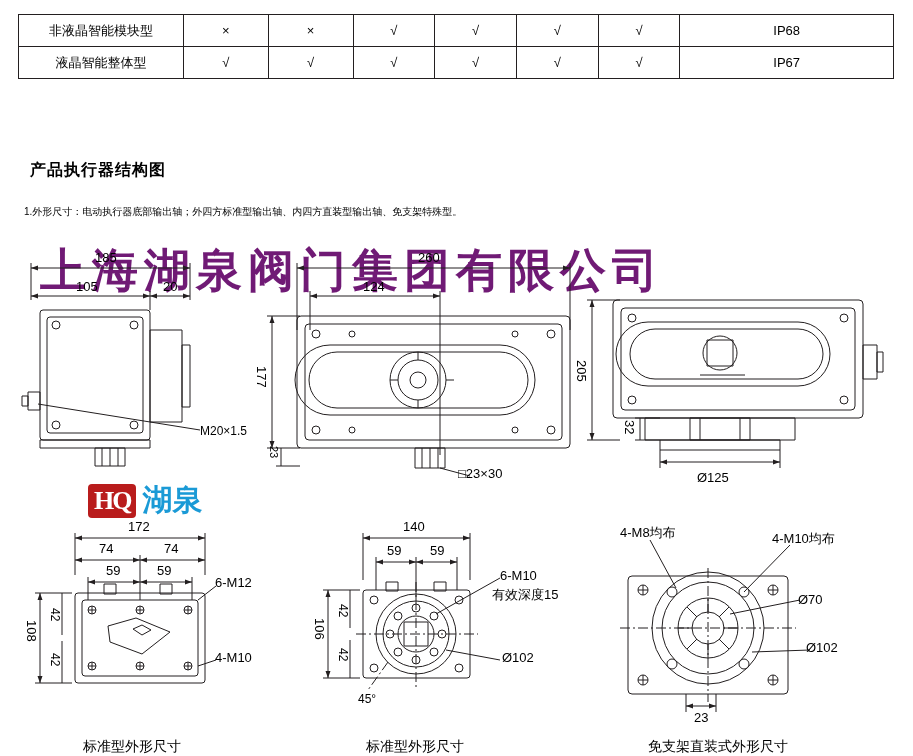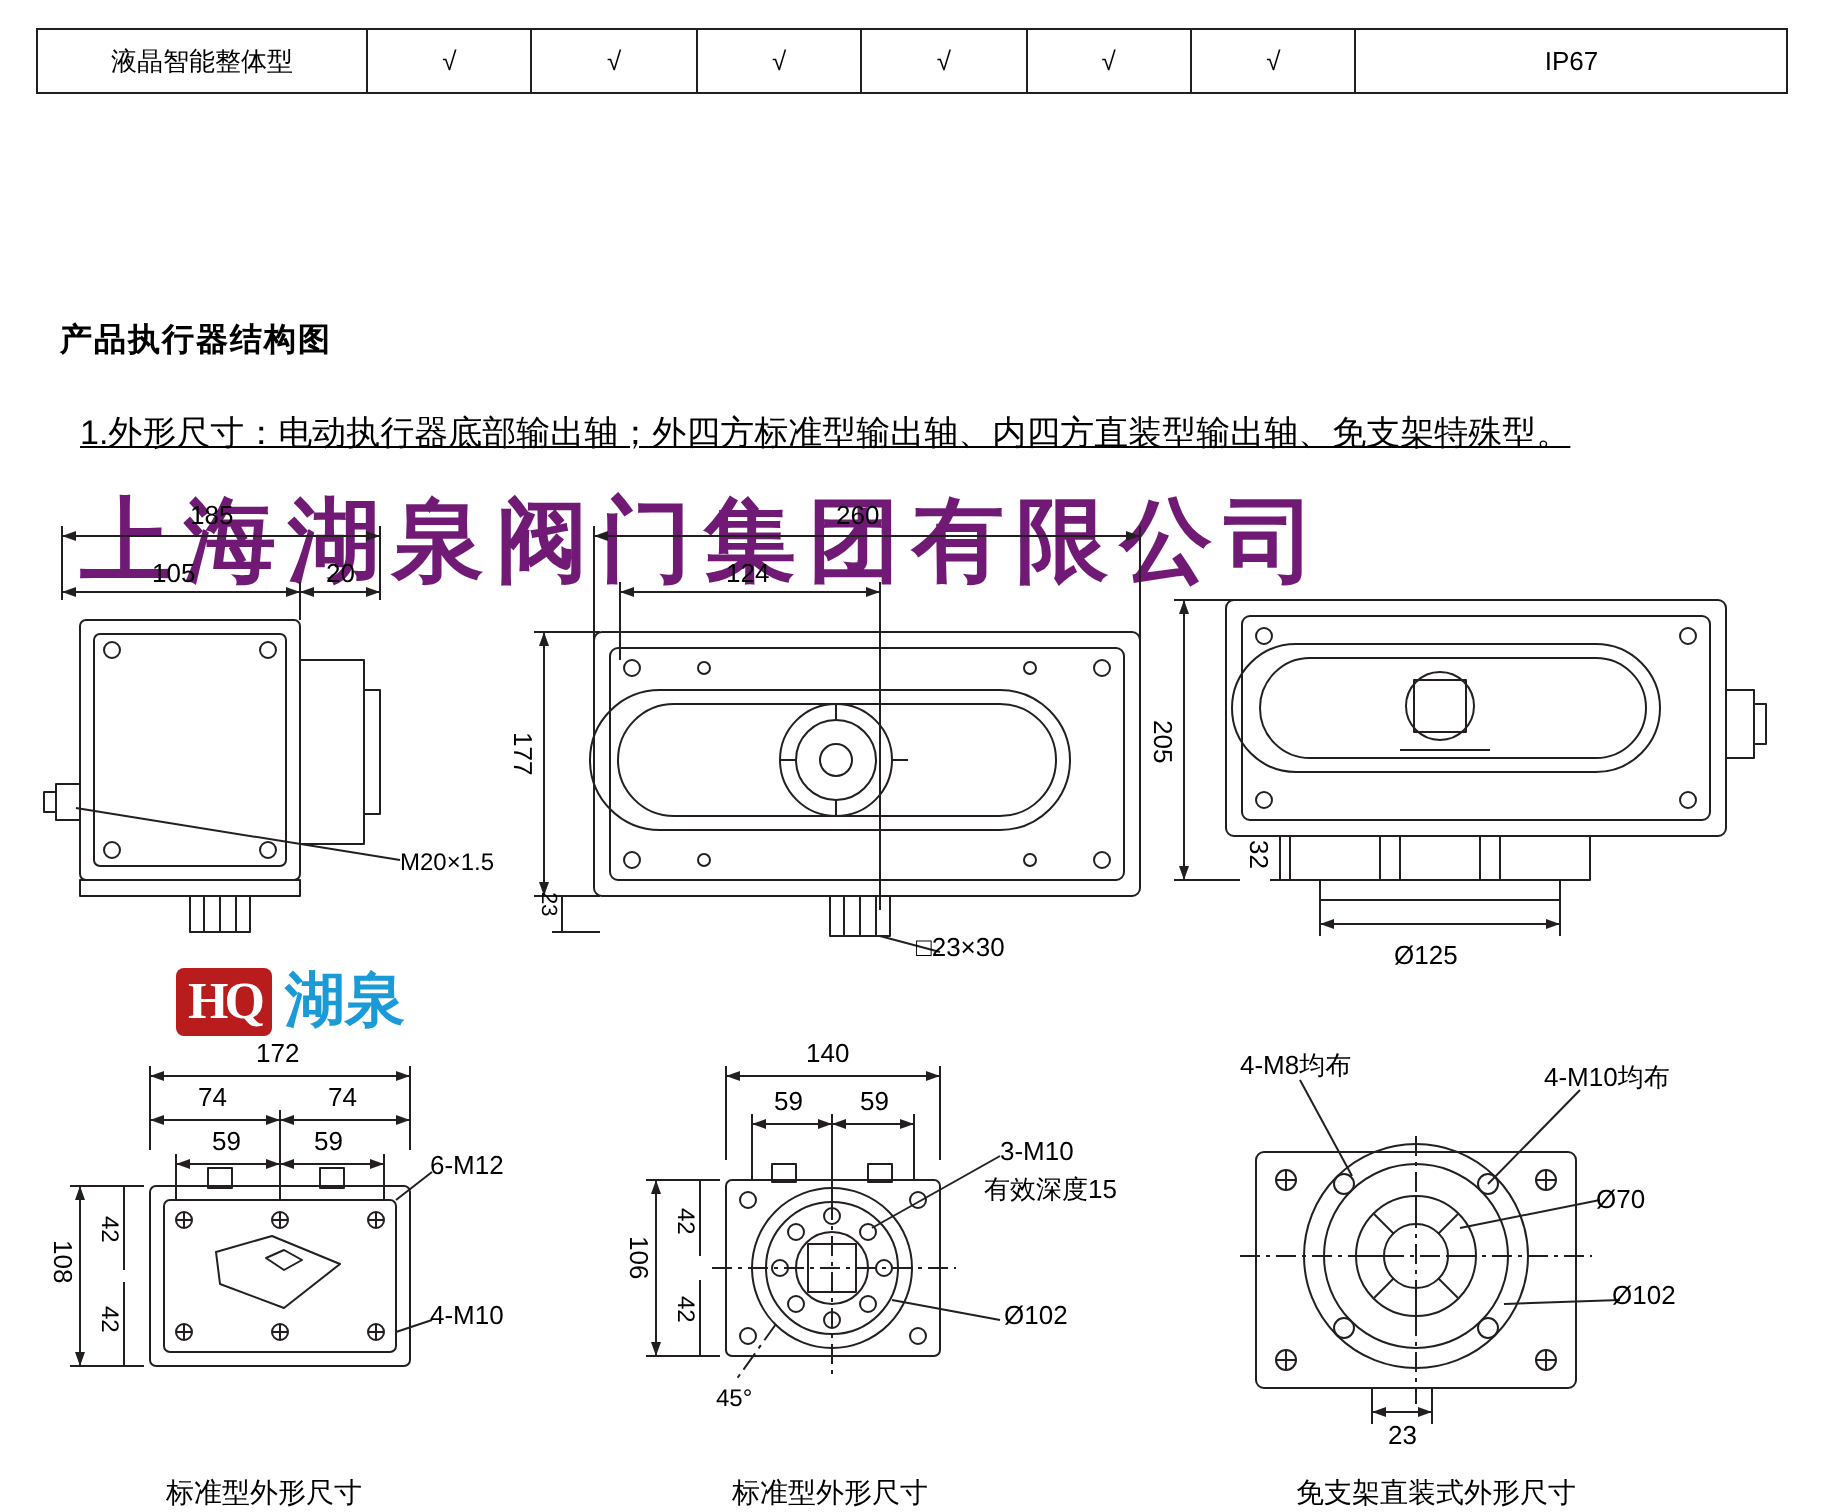--- a/index.html
+++ b/index.html
@@ -60,23 +60,22 @@
   }
   table.spec tr:first-child td{font-size:13px;}
   table.spec td.first{width:160px;}
   .mark{font-size:14px;}
   
   .section-title{
     position:absolute;left:30px;top:160px;
     font-size:16px;font-weight:bold;letter-spacing:1px;
   }
   .note-line{
-    position:absolute;left:40px;top:205px;
-    font-size:17px;
-    text-decoration:underline;
+    position:absolute;left:24px;top:205px;
+    font-size:10px;
   }
   
   svg.draw{
     position:absolute;left:0;top:0;width:913px;height:756px;
     z-index:8;
   }
   .cap{
     position:absolute;font-size:13px;
   }
 </style>
@@ -84,20 +83,30 @@
 <body>
 
 <div class="watermark">上海湖泉阀门集团有限公司</div>
 <div class="wm-logo">
   <span class="hq">HQ</span>
   <span class="cn">湖泉</span>
 </div>
 
 <table class="spec">
   <tbody>
+  <tr>
+    <td class="first">非液晶智能模块型</td>
+    <td class="mark">×</td>
+    <td class="mark">×</td>
+    <td class="mark">√</td>
+    <td class="mark">√</td>
+    <td class="mark">√</td>
+    <td class="mark">√</td>
+    <td>IP68</td>
+  </tr>
   <tr>
     <td class="first">液晶智能整体型</td>
     <td class="mark">√</td>
     <td class="mark">√</td>
     <td class="mark">√</td>
     <td class="mark">√</td>
     <td class="mark">√</td>
     <td class="mark">√</td>
     <td>IP67</td>
   </tr>
@@ -445,21 +454,21 @@
 <div class="cap" style="left:215px;top:575px;z-index:9;">6-M12</div>
 <div class="cap" style="left:215px;top:650px;z-index:9;">4-M10</div>
 <div class="cap" style="left:83px;top:738px;z-index:9;font-size:14px;">标准型外形尺寸</div>
 
 <div class="cap" style="left:403px;top:519px;z-index:9;">140</div>
 <div class="cap" style="left:387px;top:543px;z-index:9;">59</div>
 <div class="cap" style="left:430px;top:543px;z-index:9;">59</div>
 <div class="cap" style="left:312px;top:618px;z-index:9;writing-mode:vertical-rl;">106</div>
 <div class="cap" style="left:336px;top:604px;z-index:9;writing-mode:vertical-rl;font-size:12px;">42</div>
 <div class="cap" style="left:336px;top:648px;z-index:9;writing-mode:vertical-rl;font-size:12px;">42</div>
-<div class="cap" style="left:500px;top:568px;z-index:9;">3-M10</div>
+<div class="cap" style="left:500px;top:568px;z-index:9;">6-M10</div>
 <div class="cap" style="left:492px;top:586px;z-index:9;">有效深度15</div>
 <div class="cap" style="left:502px;top:650px;z-index:9;">Ø102</div>
 <div class="cap" style="left:358px;top:692px;z-index:9;font-size:12px;">45°</div>
 <div class="cap" style="left:366px;top:738px;z-index:9;font-size:14px;">标准型外形尺寸</div>
 
 <div class="cap" style="left:620px;top:524px;z-index:9;">4-M8均布</div>
 <div class="cap" style="left:772px;top:530px;z-index:9;">4-M10均布</div>
 <div class="cap" style="left:798px;top:592px;z-index:9;">Ø70</div>
 <div class="cap" style="left:806px;top:640px;z-index:9;">Ø102</div>
 <div class="cap" style="left:694px;top:710px;z-index:9;">23</div>

